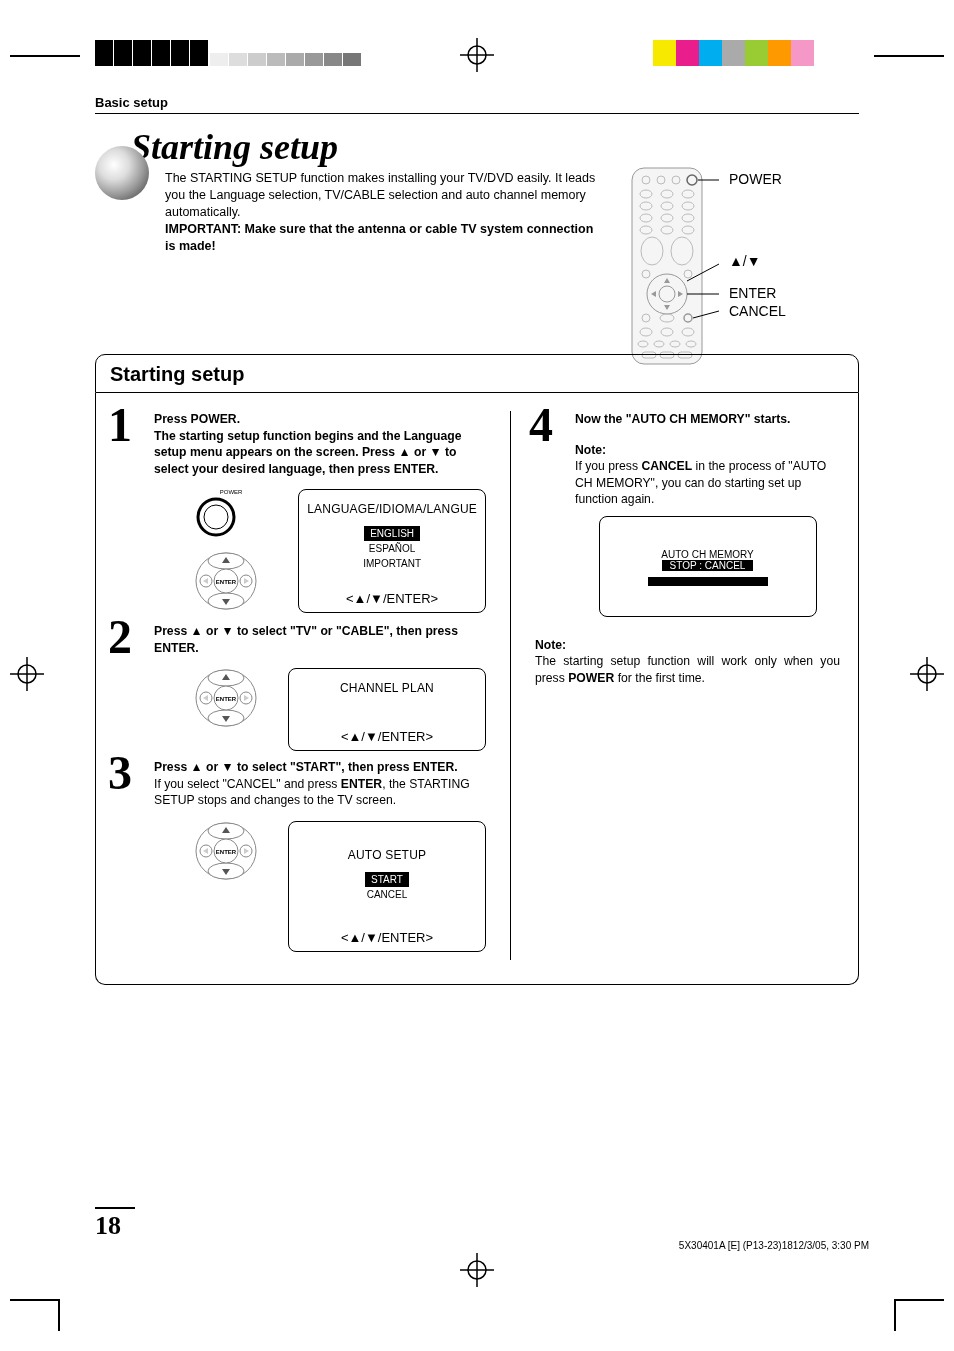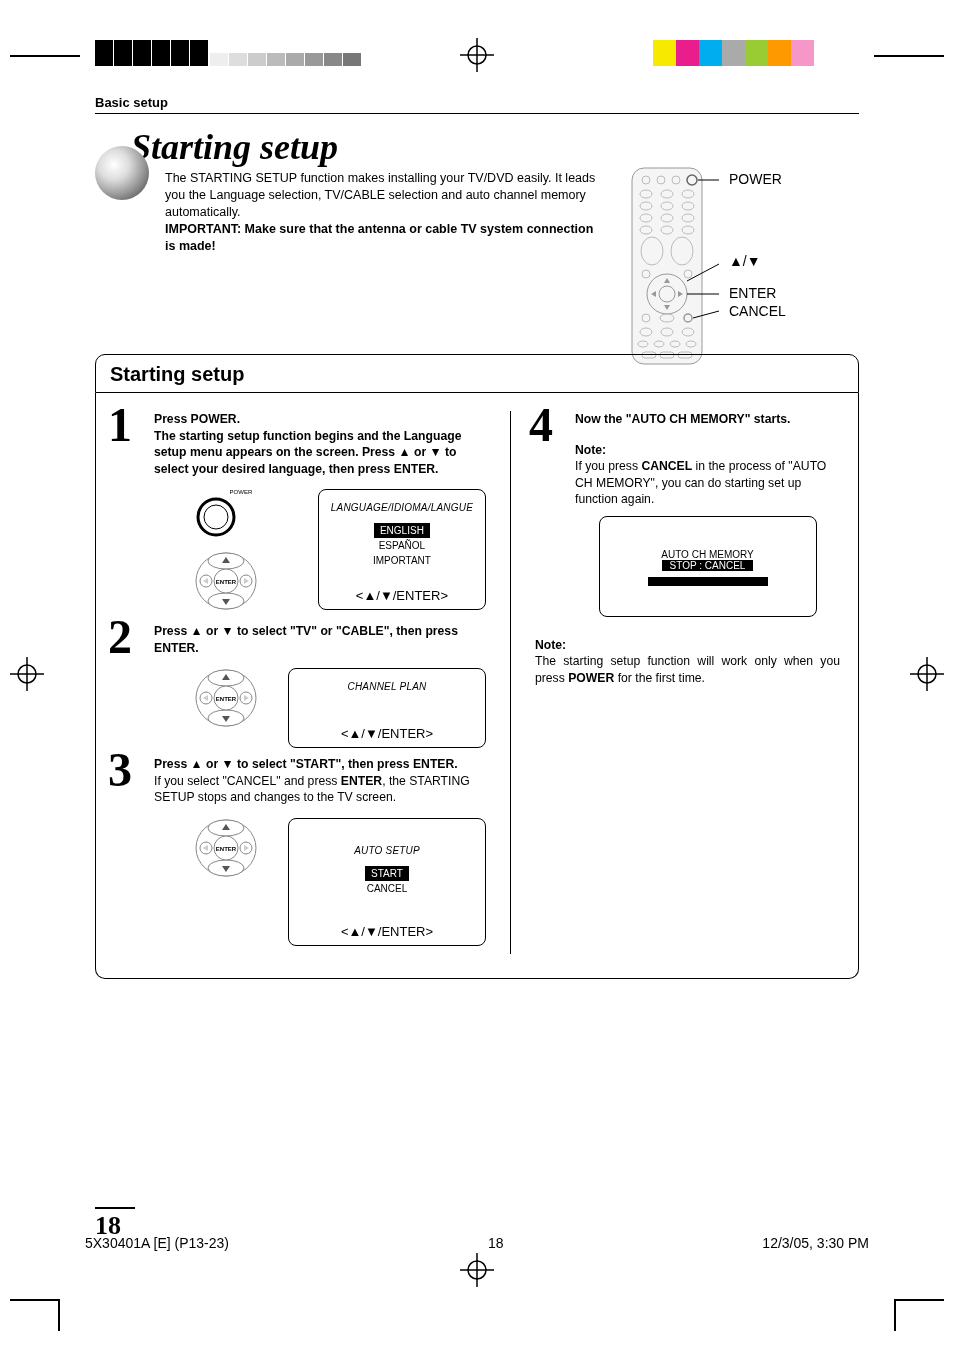--- a/index.html
+++ b/index.html
@@ -67,34 +67,34 @@
     position:absolute; left:-6px; top:-10px;
     font-family: "Times New Roman", serif; font-weight:bold; font-size:48px; line-height:1;
   }
   .step-text { font-size:12.2px; line-height:1.35; }
   .step-text b { font-weight:bold; }
   .icons-row { display:flex; align-items:flex-start; gap:30px; margin:12px 0 4px 40px; }
   .osd {
     width:180px; border:1px solid #000; border-radius:8px; padding:12px 8px 6px;
     font-size:10px; text-align:center;
   }
-  .osd-title { letter-spacing:0.2px; margin-bottom:10px; font-size:10px;font-style:italic;}
+  .osd-title { letter-spacing:0.2px; margin-bottom:10px; font-size:12px;}
   .osd-list { font-size:10px; line-height:1.5; }
   .osd-sel { background:#000; color:#fff; display:inline-block; padding:0 6px; }
   .osd-foot { margin-top:20px; font-size:13px; }
   .osd-small { width:200px; margin:8px auto 0; }
   .osd-bar { width:120px; height:9px; background:#000; margin:6px auto 10px; }
 
   .note-label { font-weight:bold; font-size:12.2px; }
 
   .outer-note { margin-top:14px; font-size:12.2px; line-height:1.35; text-align:justify; }
 
   
   .page-num { position:absolute; left:95px; bottom:110px; font-family:"Times New Roman",serif; font-size:26px; font-weight:bold; border-top:2px solid #000; padding-top:2px; width:40px; }
-  .footer-line { position:absolute; left:85px; right:85px; bottom:100px; font-size:14px; display:flex; justify-content:space-between; }
+  .footer-line { position:absolute; left:85px; right:85px; bottom:100px; font-size:10px; display:flex; justify-content:flex-end; }
   .bottom-reg { position:absolute; bottom:60px; left:50%; transform:translateX(-50%); }
   .bottom-crop-l { position:absolute; left:10px; bottom:20px; }
   .bottom-crop-r { position:absolute; right:10px; bottom:20px; }
   .crop-mark { width:60px; height:60px; position:relative; }
   .crop-mark::before { content:""; position:absolute; background:#000; }
   .crop-mark::after  { content:""; position:absolute; background:#000; }
   .bottom-crop-l .crop-mark::before { left:0; bottom:30px; width:50px; height:2px; }
   .bottom-crop-l .crop-mark::after  { left:48px; bottom:0; width:2px; height:30px; }
   .bottom-crop-r .crop-mark::before { right:0; bottom:30px; width:50px; height:2px; }
   .bottom-crop-r .crop-mark::after  { right:48px; bottom:0; width:2px; height:30px; }

